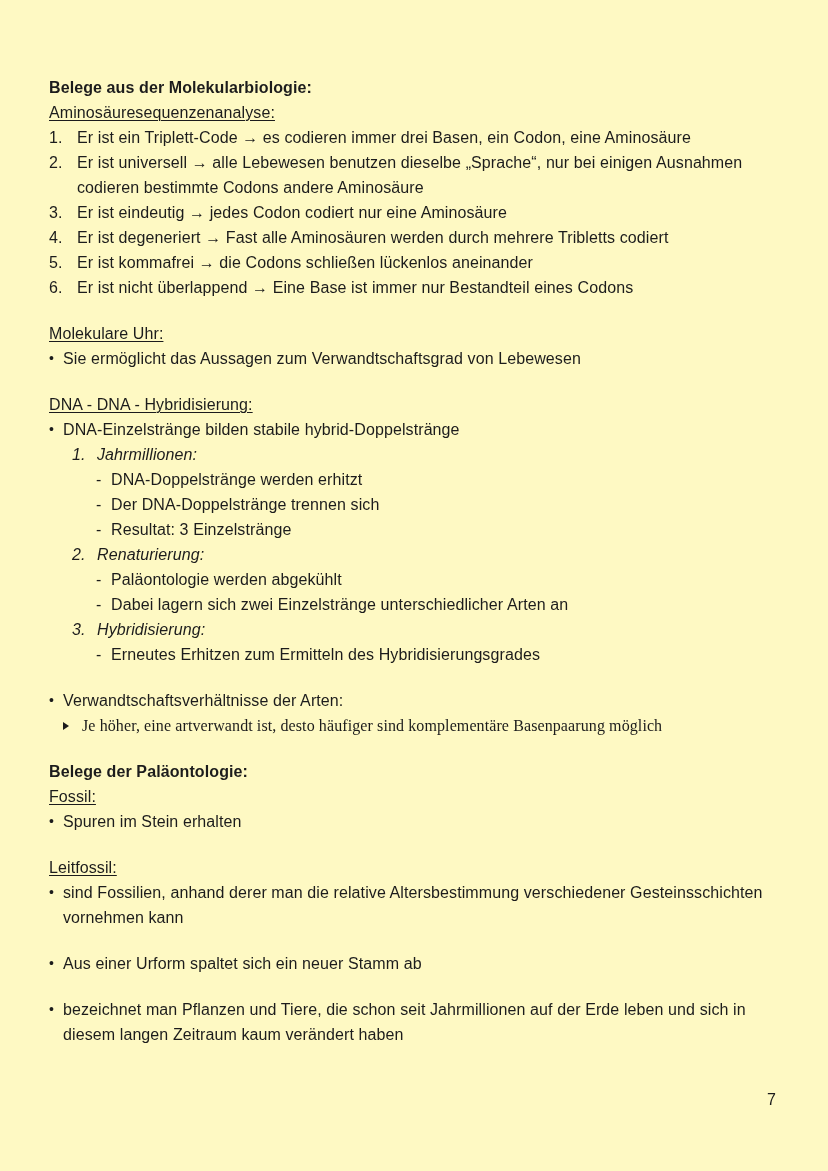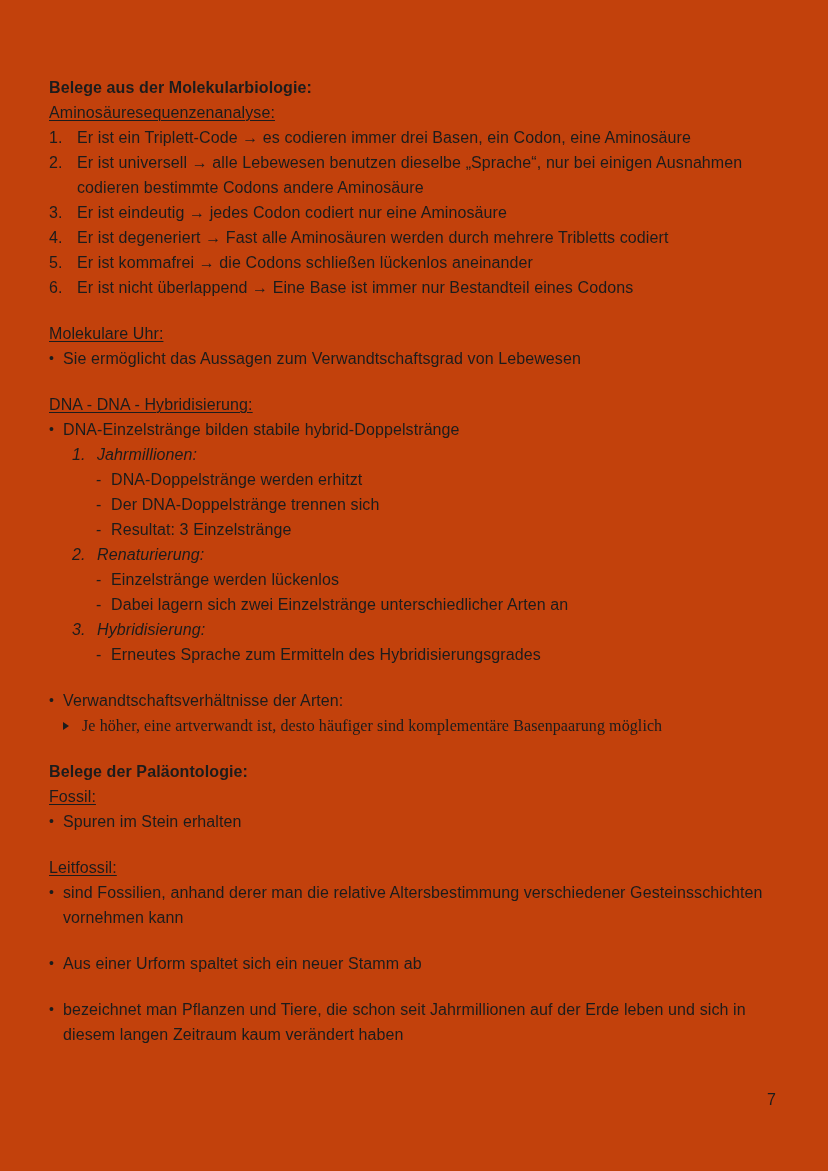--- a/index.html
+++ b/index.html
@@ -7,21 +7,21 @@
     width: 828px; height: 1171px;
     background: #ffffff;
     font-family: "Liberation Sans", "DejaVu Sans", sans-serif;
     color: #1c1c1c;
     overflow: hidden;
   }
   .page {
     position: relative;
     width: 828px; height: 1171px;
     padding: 75px 54px 0 49px;
-    background: #c2410c;
+    background: #fef9c3;
   }
   .line {
     font-size: 16px;
     line-height: 25px;
     letter-spacing: 0.1px;
   }
   .heading-bold { font-weight: 700; }
   .underline {
     text-decoration: underline;
     text-decoration-thickness: 1px;
@@ -119,33 +119,33 @@
       <div class="line row dash-row">
         <span class="marker">-</span>
         <span class="txt">Resultat: 3 Einzelstränge</span>
       </div>
       <div class="line row sub-numbered">
         <span class="marker num">2.</span>
         <span class="txt">Renaturierung:</span>
       </div>
       <div class="line row dash-row">
         <span class="marker">-</span>
-        <span class="txt">Einzelstränge werden lückenlos</span>
+        <span class="txt">Paläontologie werden abgekühlt</span>
       </div>
       <div class="line row dash-row">
         <span class="marker">-</span>
         <span class="txt">Dabei lagern sich zwei Einzelstränge unterschiedlicher Arten an</span>
       </div>
       <div class="line row sub-numbered">
         <span class="marker num">3.</span>
         <span class="txt">Hybridisierung:</span>
       </div>
       <div class="line row dash-row">
         <span class="marker">-</span>
-        <span class="txt">Erneutes Sprache zum Ermitteln des Hybridisierungsgrades</span>
+        <span class="txt">Erneutes Erhitzen zum Ermitteln des Hybridisierungsgrades</span>
       </div>
       <div class="spacer"></div>
       <div class="line row bullet-row">
         <span class="marker">•</span>
         <span class="txt">Verwandtschaftsverhältnisse der Arten:</span>
       </div>
       <div class="line row triangle-row">
         <span class="marker">
           <span class="tri-shape"></span>
         </span>

